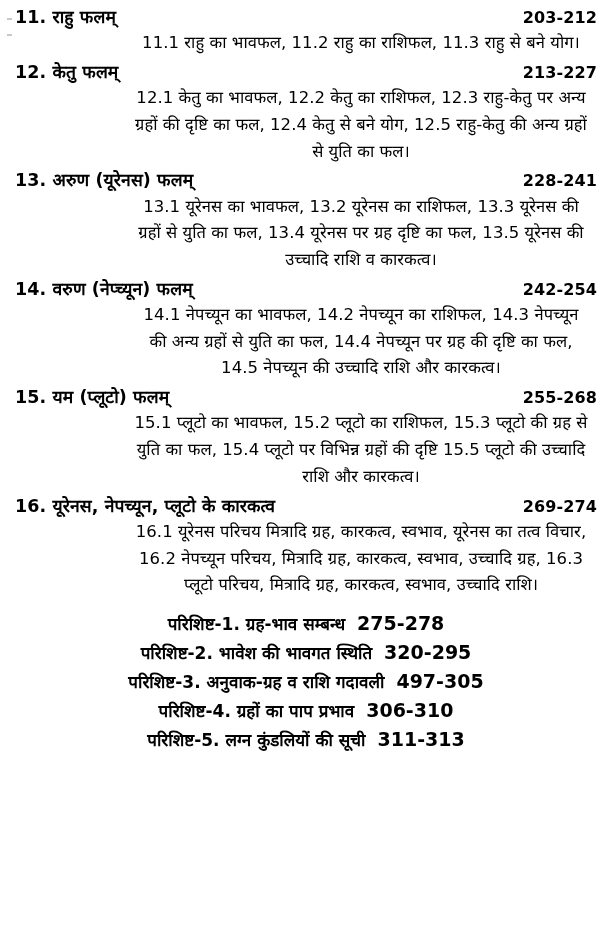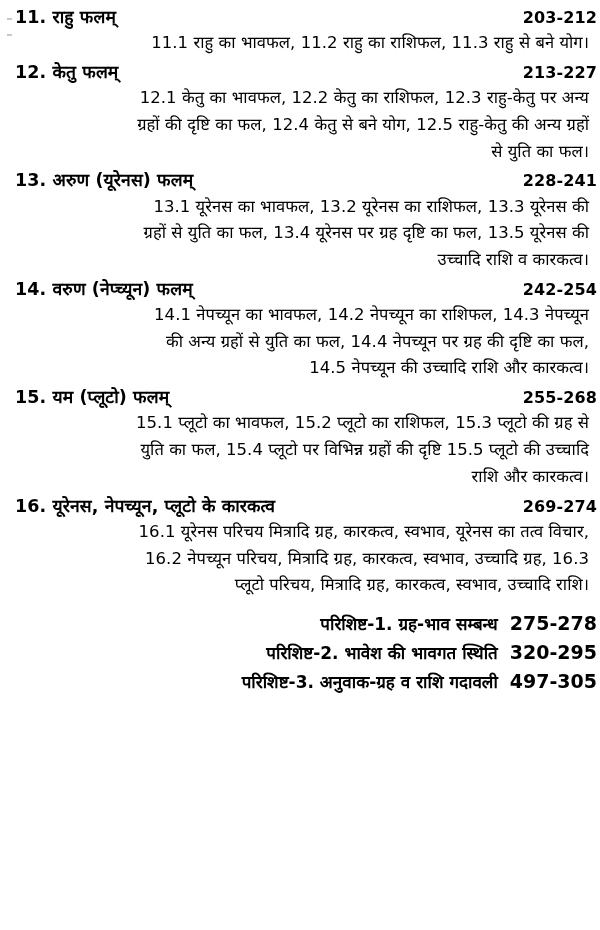--- a/index.html
+++ b/index.html
@@ -40,30 +40,30 @@
   .chapter-pages {
     white-space: nowrap;
     font-size: 16px;
     padding-left: 12px;
   }
   .subitems {
     margin-left: 118px;
     margin-right: 8px;
     font-size: 16.5px;
     line-height: 1.62;
-    text-align: right;
+    text-align: center;
     letter-spacing: 0.05px;
   }
   .appendix-block {
     margin-top: 10px;
   }
   .appendix-line {
     display: flex;
     align-items: baseline;
-    justify-content: flex-end;
+    justify-content: center;
     font-weight: bold;
     font-size: 17px;
     line-height: 1.52;
   }
   .appendix-title {
     white-space: nowrap;
   }
   .appendix-pages {
     white-space: nowrap;
     font-size: 19px;
@@ -144,15 +144,23 @@
       <span class="appendix-pages">275-278</span>
     </div>
     <div class="appendix-line">
       <span class="appendix-title">परिशिष्ट-2. भावेश की भावगत स्थिति</span>
       <span class="appendix-pages">320-295</span>
     </div>
     <div class="appendix-line">
       <span class="appendix-title">परिशिष्ट-3. अनुवाक-ग्रह व राशि गदावली</span>
       <span class="appendix-pages">497-305</span>
     </div>
+    <div class="appendix-line">
+      <span class="appendix-title">परिशिष्ट-4. ग्रहों का पाप प्रभाव</span>
+      <span class="appendix-pages">306-310</span>
+    </div>
+    <div class="appendix-line">
+      <span class="appendix-title">परिशिष्ट-5. लग्न कुंडलियों की सूची</span>
+      <span class="appendix-pages">311-313</span>
+    </div>
   </div>
 
 </div>
 
 </body></html>

